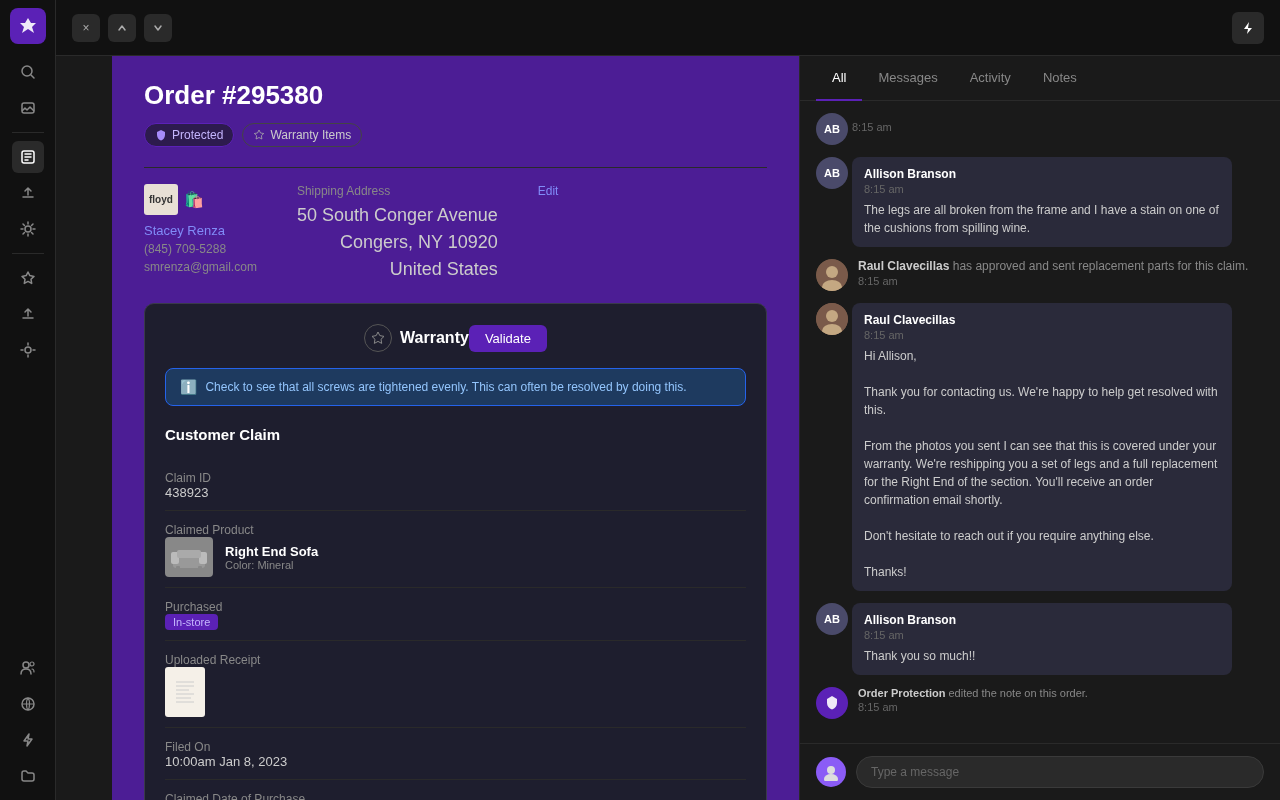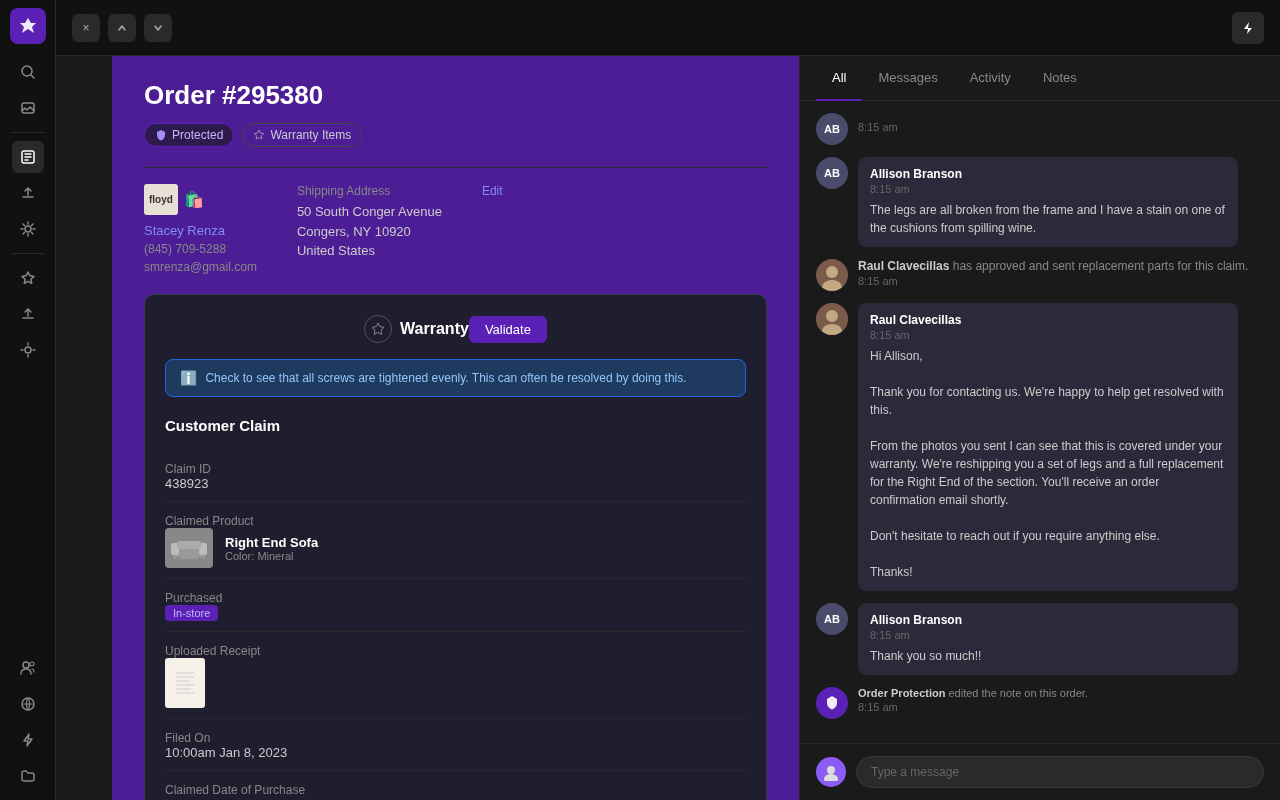--- a/index.html
+++ b/index.html
@@ -183,21 +183,21 @@
     .customer-name { color: #818cf8; font-size: 13px; font-weight: 500; cursor: pointer; }
     .customer-phone { color: #888; font-size: 12px; }
     .customer-email { color: #888; font-size: 12px; }
 
     .shipping-header {
       display: flex;
       justify-content: space-between;
       align-items: flex-start;
     }
     .shipping-label { color: #888; font-size: 12px; margin-bottom: 4px; }
-    .shipping-address { color: #ccc; font-size: 13px; line-height: 1.5; }
+    .shipping-address { color: #ccc; font-size: 18px; line-height: 1.5; text-align: right; }
     .edit-btn { color: #818cf8; font-size: 12px; cursor: pointer; background: none; border: none; }
 
     
     .warranty-card {
       background: #1e1e2e;
       border: 1px solid #3a3a4a;
       border-radius: 10px;
       padding: 20px;
       margin-top: 16px;
     }
@@ -361,21 +361,21 @@
       display: flex;
       flex-direction: column;
       gap: 12px;
     }
     .messages-list::-webkit-scrollbar { width: 6px; }
     .messages-list::-webkit-scrollbar-track { background: #1a1a1a; }
     .messages-list::-webkit-scrollbar-thumb { background: #333; border-radius: 3px; }
 
     .message-row {
       display: flex;
-      gap: 10px;
+      gap: 4px;
       align-items: flex-start;
     }
     .avatar {
       width: 32px;
       height: 32px;
       border-radius: 50%;
       background: #4a4a6a;
       display: flex;
       align-items: center;
       justify-content: center;

